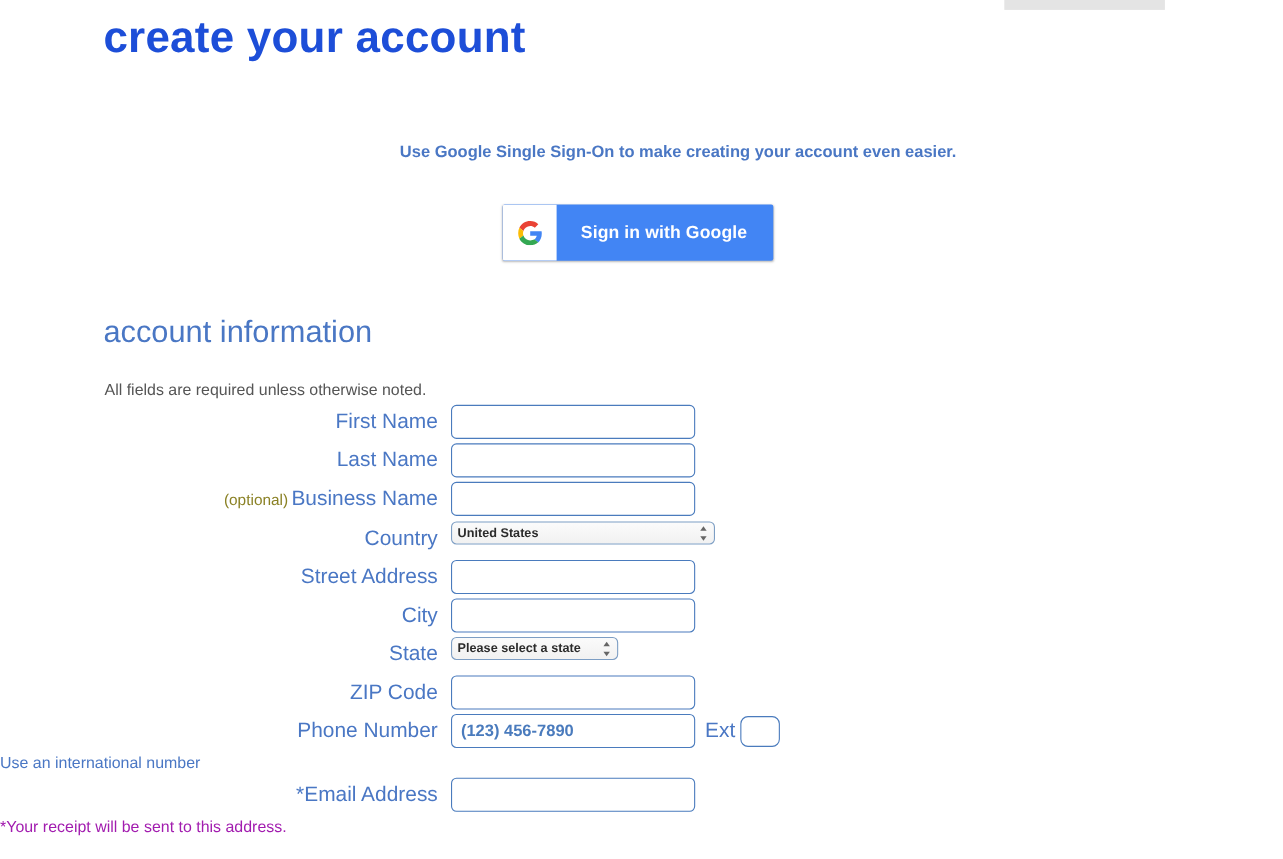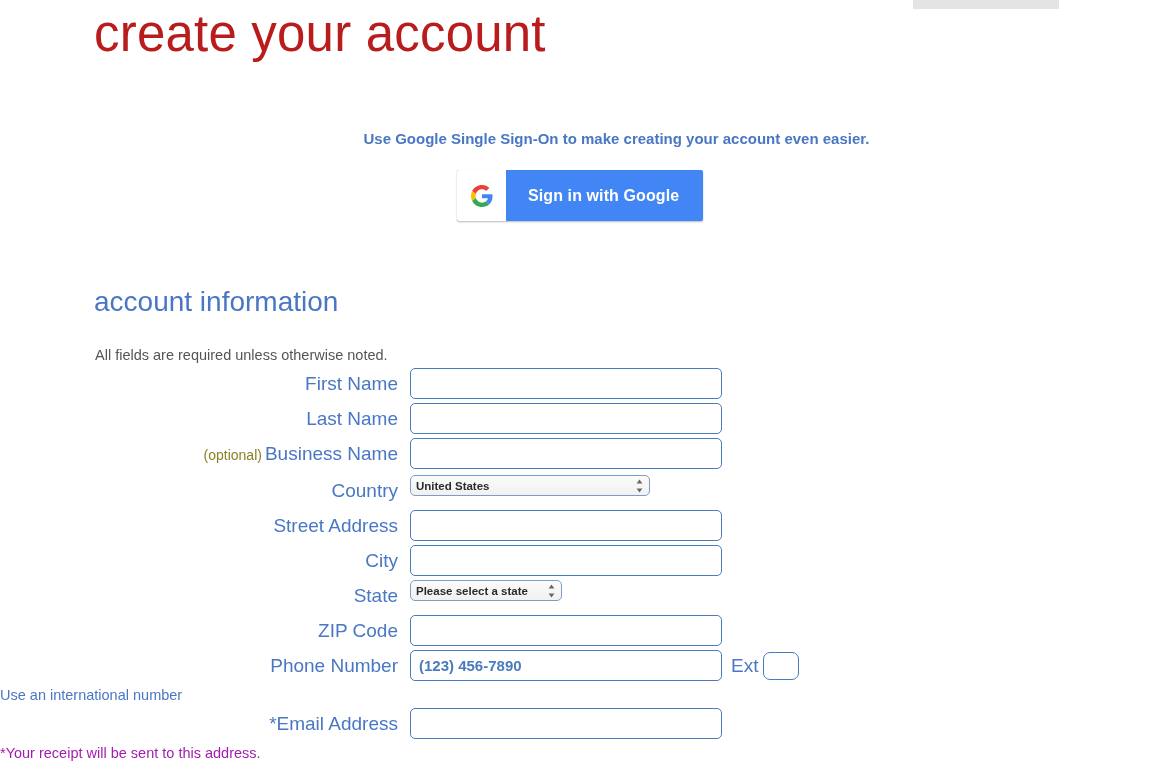--- a/index.html
+++ b/index.html
@@ -28,24 +28,24 @@
     width: 146px;
     height: 9px;
     background: #e4e4e4;
   }
 
   
   .page-title {
     position: absolute;
     left: 94px;
     top: 8px;
-    font-size: 51px;
+    font-size: 40px;
     line-height: 52px;
-    font-weight: 400;
-    color: #b91c1c;
+    font-weight: 700;
+    color: #1d4ed8;
     letter-spacing: 0.2px;
     white-space: nowrap;
   }
 
   .sso-note {
     position: absolute;
     left: 0;
     top: 128px;
     width: 1155px;
     text-align: center;
@@ -53,21 +53,21 @@
     line-height: 22px;
     color: #4a77c4;
     font-weight: 600;
     padding-left: 39px;
   }
 
   
   .google-btn {
     position: absolute;
     left: 457px;
-    top: 170px;
+    top: 186px;
     height: 51px;
     display: flex;
     align-items: stretch;
     background: #4285f4;
     border-radius: 2px;
     box-shadow: 0 1px 2px rgba(0,0,0,0.28);
     cursor: pointer;
     overflow: hidden;
   }
   .google-btn .g-tile {
@@ -141,21 +141,21 @@
     margin-right: 3px;
   }
   .field-col {
     position: relative;
     display: flex;
     align-items: center;
   }
 
   input.txt {
     box-sizing: border-box;
-    width: 312px;
+    width: 222px;
     height: 31px;
     border: 1.6px solid #4a7bbd;
     border-radius: 5px;
     background: #ffffff;
     outline: none;
     padding: 0 8px;
     font-family: "Liberation Sans", sans-serif;
     font-size: 15px;
     color: #3a6bb5;
   }

